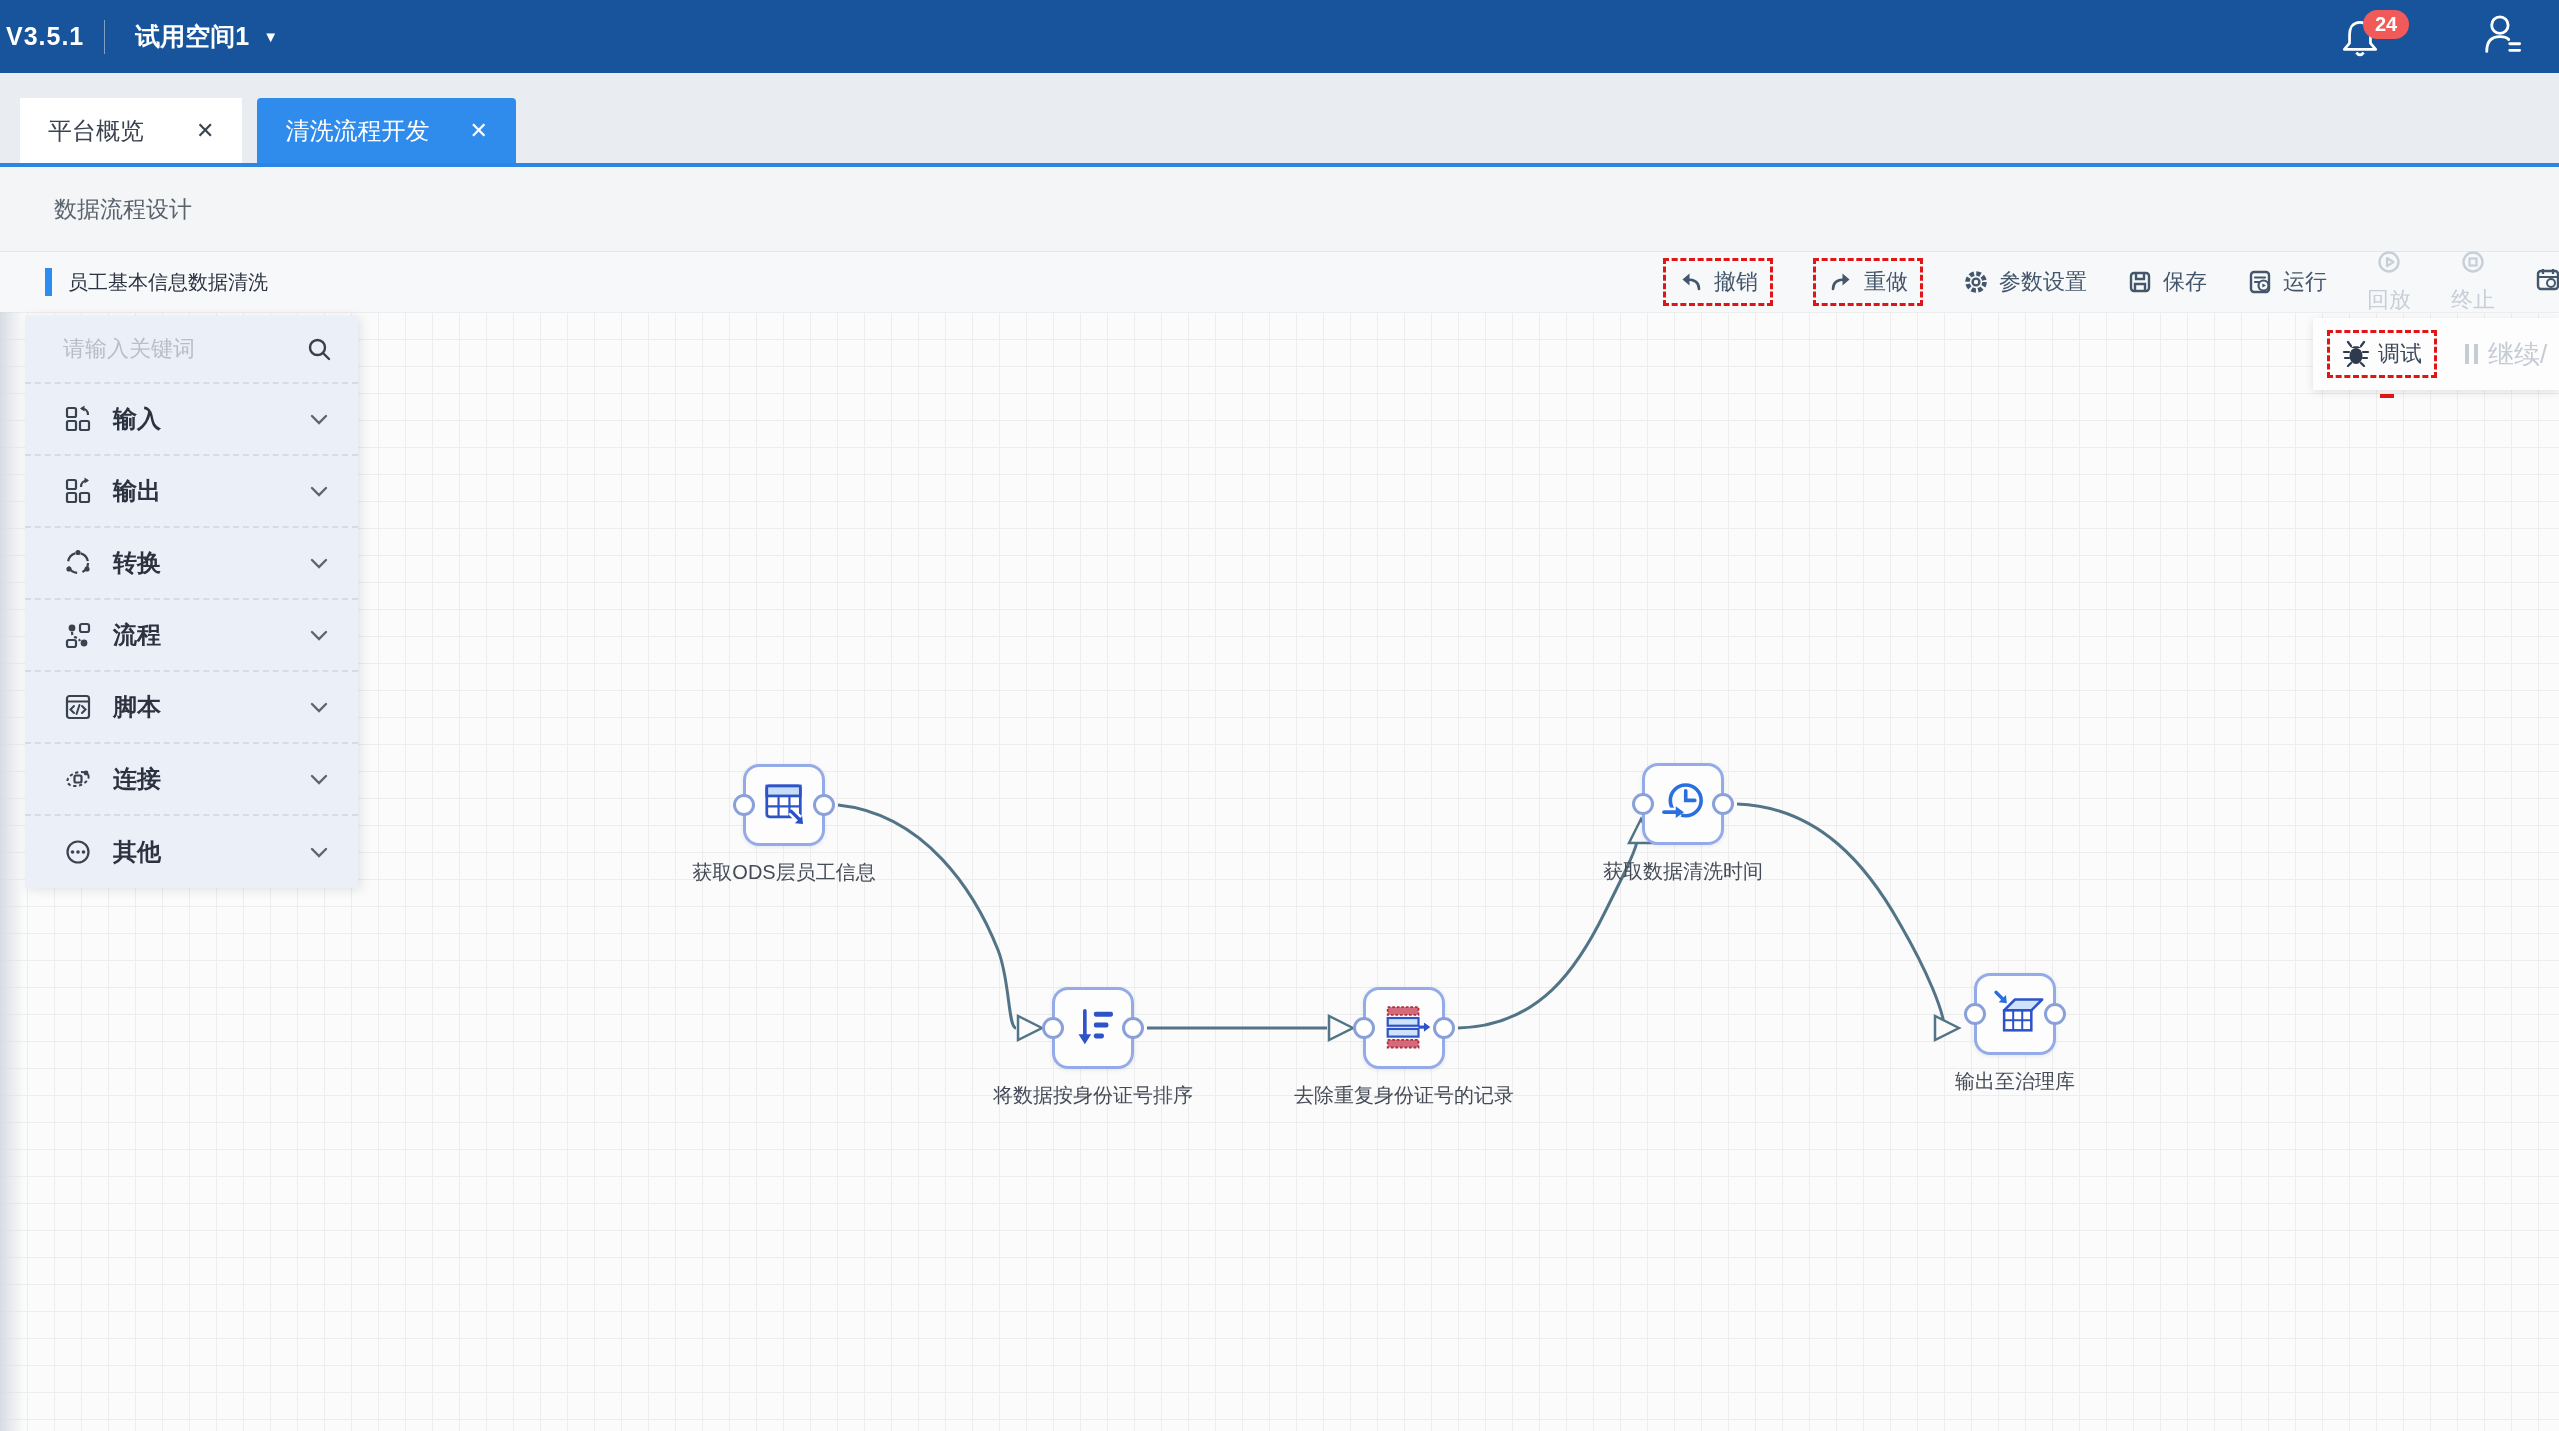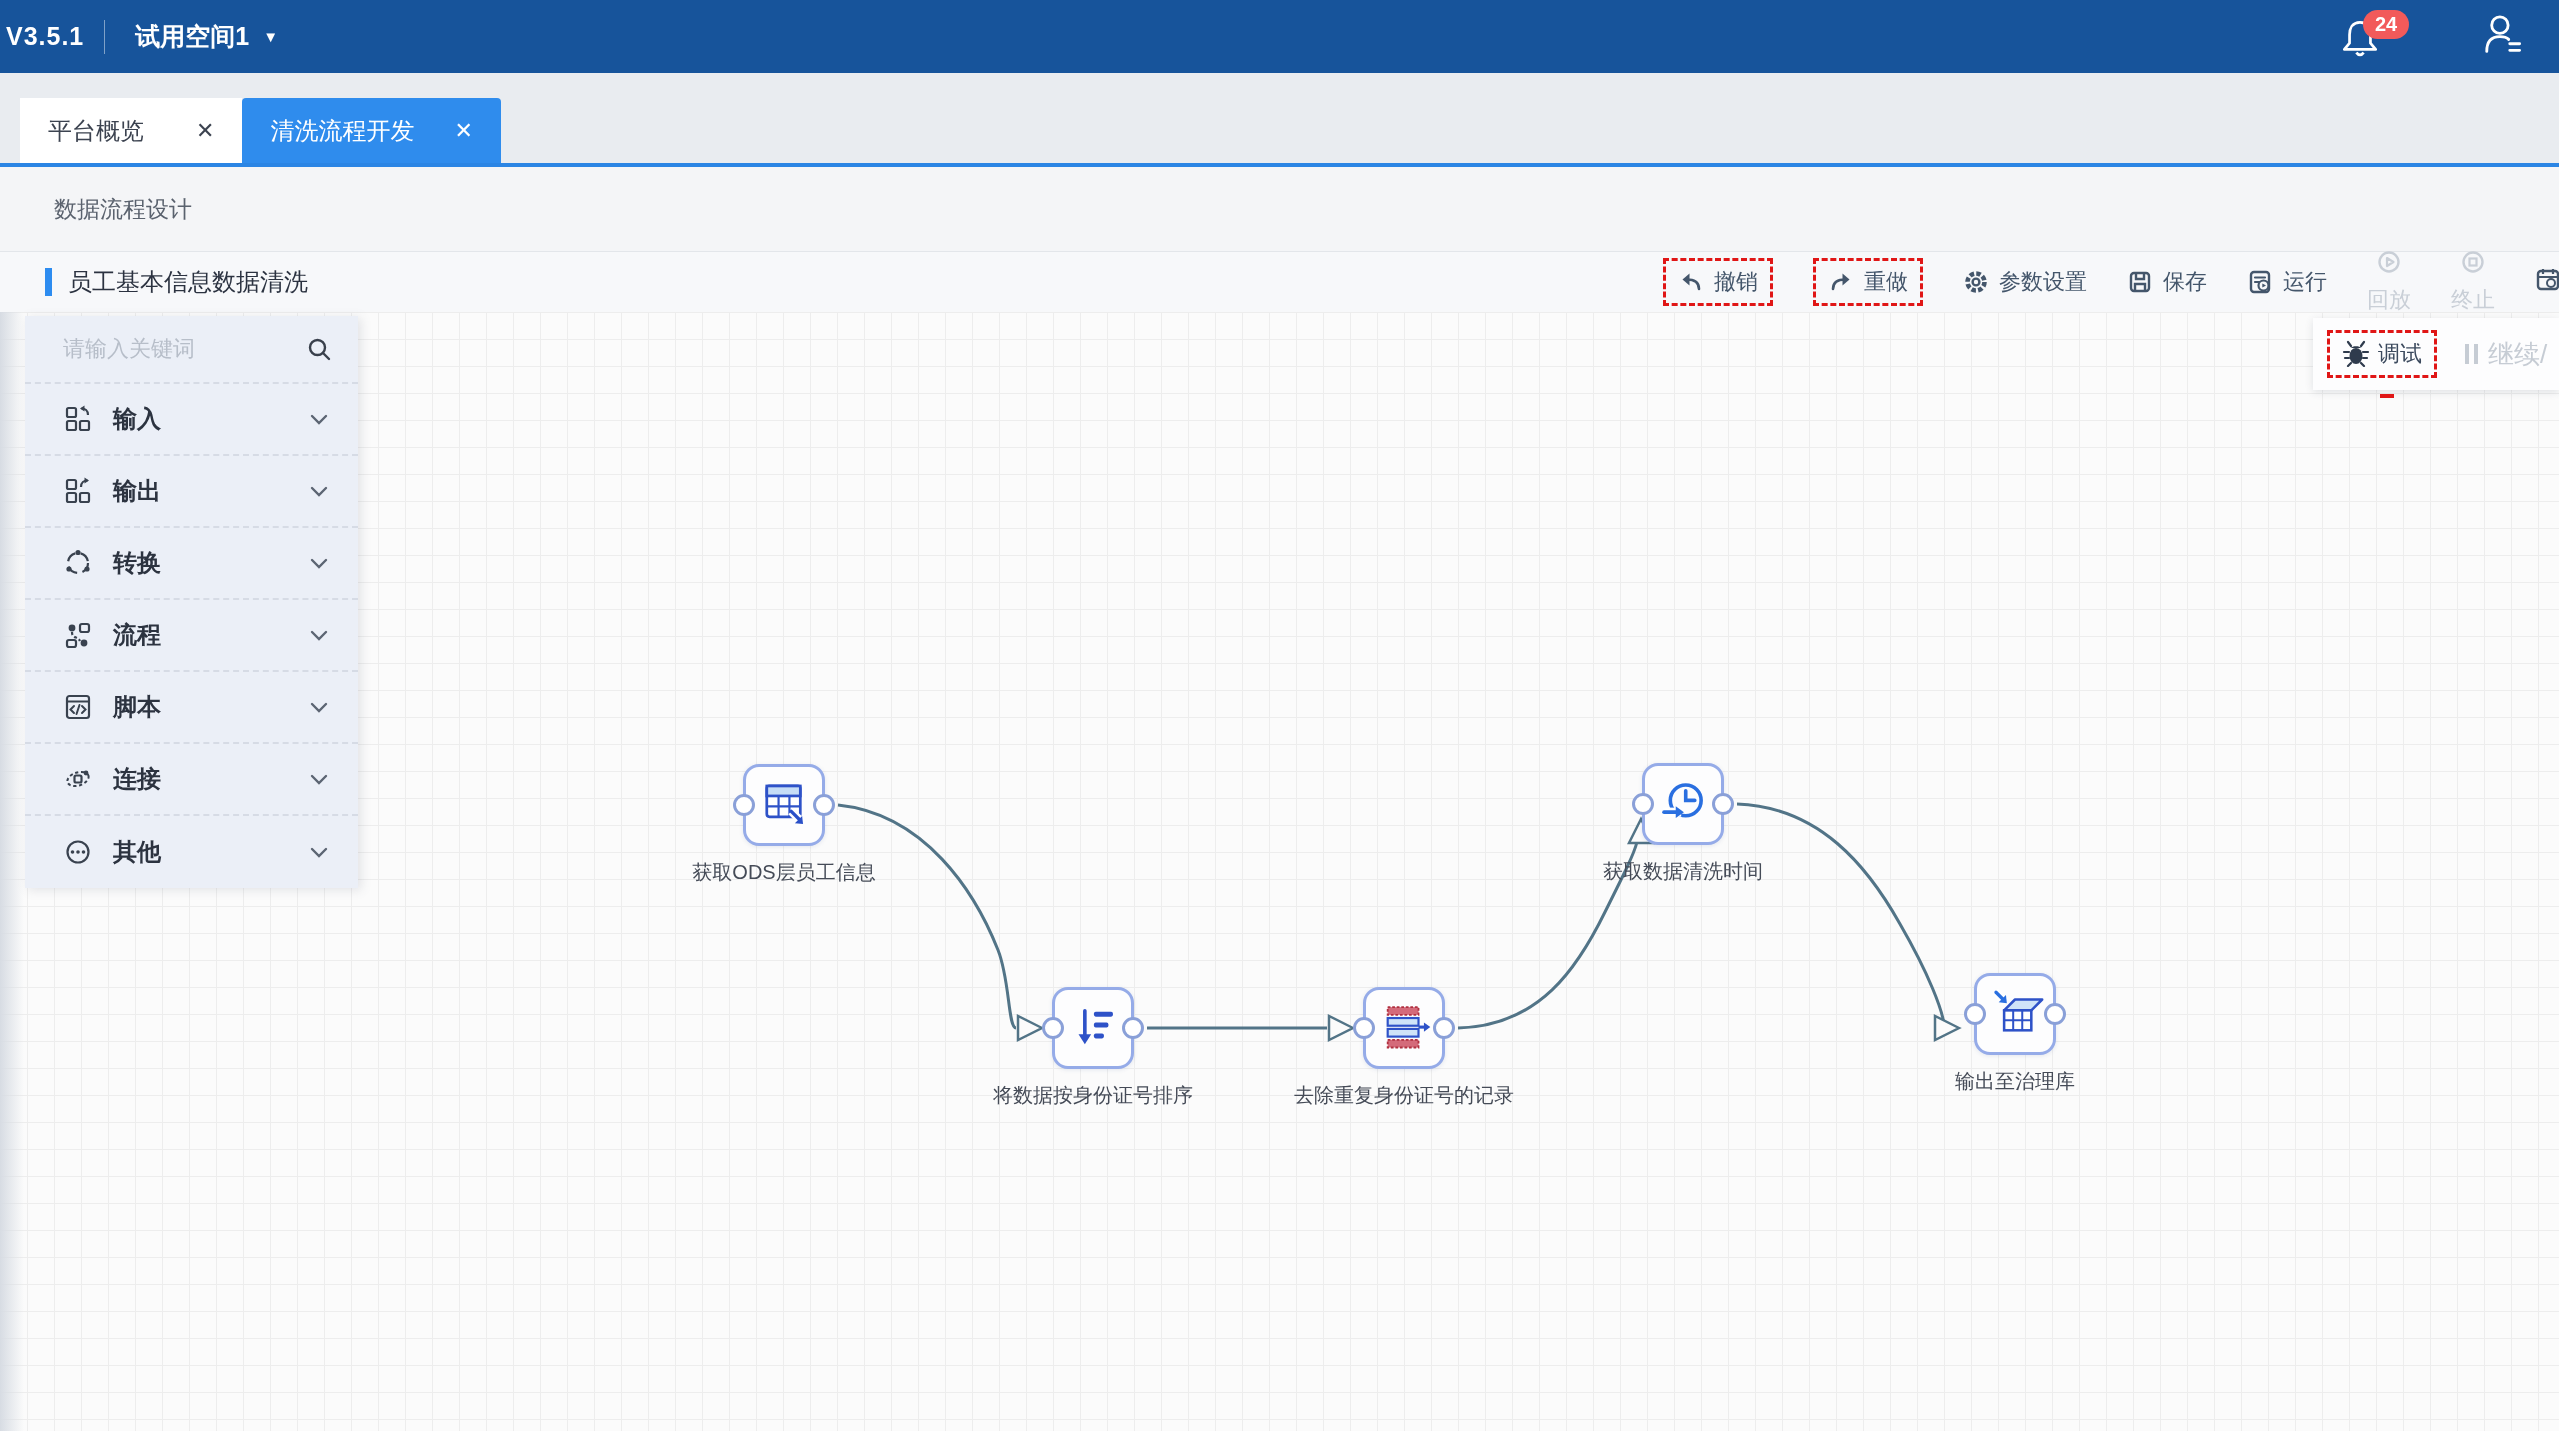--- a/index.html
+++ b/index.html
@@ -14,37 +14,37 @@
   .tb-workspace{display:flex;align-items:center;gap:14px;font-size:25px;font-weight:bold;cursor:pointer;white-space:nowrap;}
   .tb-caret{font-size:15px;line-height:1;}
   .tb-right{margin-left:auto;display:flex;align-items:flex-end;gap:96px;padding-right:36px;}
   .bell-wrap{position:relative;width:44px;height:46px;cursor:pointer;}
   .badge{position:absolute;left:24px;top:-6px;min-width:46px;height:29px;border-radius:15px;
          background:#f25a5a;color:#fff;font-size:20px;font-weight:bold;display:flex;
          align-items:center;justify-content:center;padding:0 6px;box-sizing:border-box;}
 
   
   .tabbar{position:absolute;left:0;top:73px;width:2559px;height:94px;background:#e9ecf0;}
-  .tabs{position:absolute;left:20px;bottom:4px;display:flex;height:65px;}
+  .tabs{position:absolute;left:20px;bottom:4px;display:flex;height:65px;gap:15px;}
   .tab{display:flex;align-items:center;height:65px;padding:0 28px;font-size:24px;cursor:pointer;white-space:nowrap;}
   .tab-inactive{background:#ffffff;color:#3c4350;}
   .tab-active{background:#2f8ced;color:#ffffff;border-radius:4px 4px 0 0;}
   .tab .close{margin-left:52px;font-size:22px;line-height:1;cursor:pointer;}
   .tab-active .close{margin-left:40px;}
   .tab-underline{position:absolute;left:0;bottom:0;width:100%;height:4px;background:#2b85e4;}
 
   
   .section-header{position:absolute;left:0;top:167px;width:2559px;height:85px;background:#f4f5f7;
                   border-bottom:1px solid #e3e6ea;display:flex;align-items:center;
                   padding-left:54px;box-sizing:border-box;font-size:23px;color:#5a626e;}
   .flow-header{position:absolute;left:0;top:252px;width:2559px;height:60px;background:#f7f8fa;
                display:flex;align-items:center;box-sizing:border-box;}
   .flow-title{display:flex;align-items:center;gap:16px;margin-left:45px;}
   .flow-title-bar{width:7px;height:28px;background:#2d8cf0;}
-  .flow-title-text{font-size:24px;color:#2b3240;white-space:nowrap;text-align:center;}
+  .flow-title-text{font-size:20px;color:#2b3240;white-space:nowrap;text-align:center;}
 
   .toolbar{margin-left:auto;display:flex;align-items:center;gap:40px;font-size:22px;color:#44566b;}
   .tb-btn{display:flex;align-items:center;gap:10px;white-space:nowrap;cursor:pointer;padding:9px 0;}
   .hl{border:3px dashed #e01616;padding:6px 12px;}
   .disabled{color:#c9cfd7;cursor:default;flex-direction:column;}
   .tb-partial{width:24px;overflow:hidden;flex:0 0 auto;}
 
   
   .canvas{position:absolute;left:0;top:312px;width:2559px;height:1119px;background-color:#fbfbfb;
           background-image:linear-gradient(#ededed 1px,transparent 1px),

